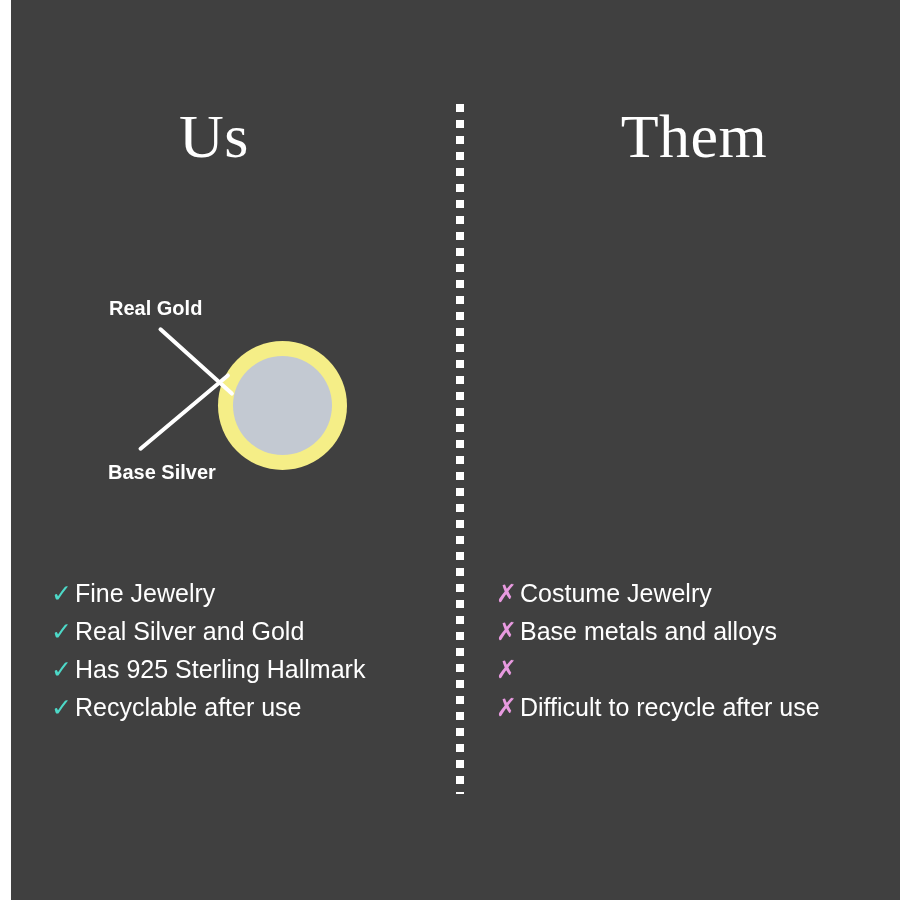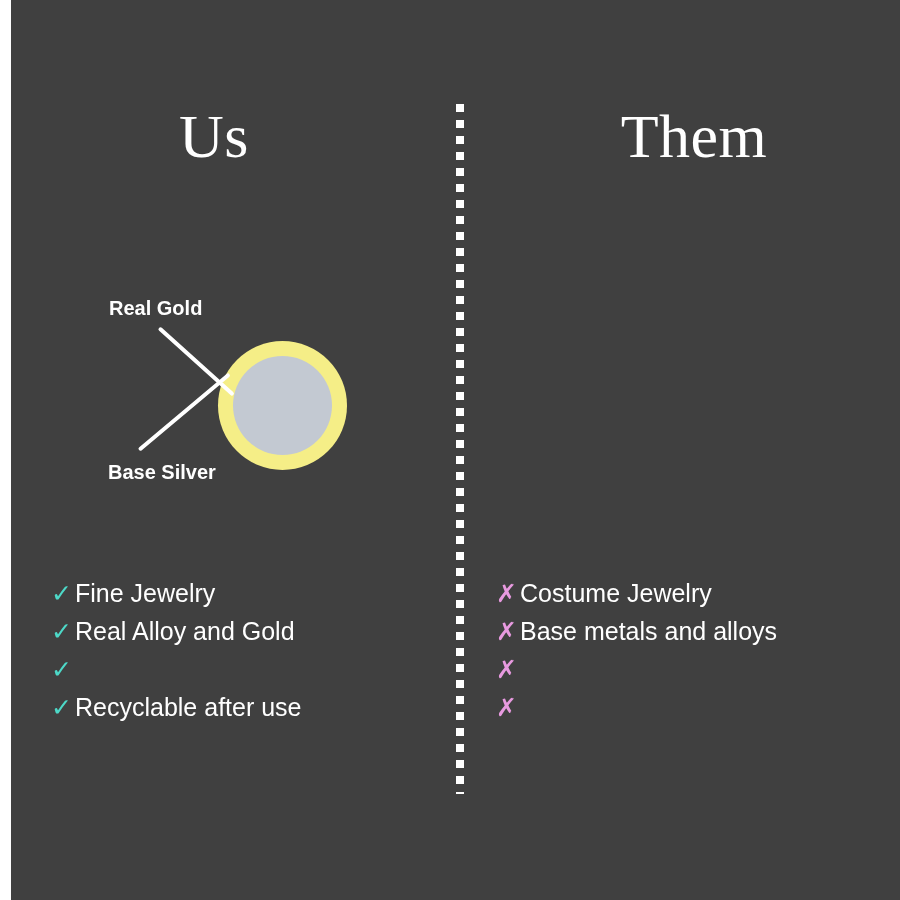--- a/index.html
+++ b/index.html
@@ -191,24 +191,25 @@
       <div class="callout callout-real-silver">Base Silver</div>
     </div>
 
     <ul class="feature-list">
       <li class="feature-item">
         <span class="feature-mark mark-check">✓</span>
         <span class="feature-text">Fine Jewelry</span>
       </li>
       <li class="feature-item">
         <span class="feature-mark mark-check">✓</span>
-        <span class="feature-text">Real Alloy and Gold</span>
-      </li>
-      <li class="feature-item">
-        <span class="feature-mark mark-check">✓</span>
+        <span class="feature-text">Real Silver and Gold</span>
+      </li>
+      <li class="feature-item">
+        <span class="feature-mark mark-check">✓</span>
+        <span class="feature-text">Has 925 Sterling Hallmark</span>
       </li>
       <li class="feature-item">
         <span class="feature-mark mark-check">✓</span>
         <span class="feature-text">Recyclable after use</span>
       </li>
     </ul>
   </div>
 
   <div class="column right">
 
@@ -222,17 +223,18 @@
       </li>
       <li class="feature-item">
         <span class="feature-mark mark-cross">✗</span>
         <span class="feature-text">Base metals and alloys</span>
       </li>
       <li class="feature-item">
         <span class="feature-mark mark-cross">✗</span>
       </li>
       <li class="feature-item">
         <span class="feature-mark mark-cross">✗</span>
+        <span class="feature-text">Difficult to recycle after use</span>
       </li>
     </ul>
   </div>
 
 </div>
 
 </body></html>

